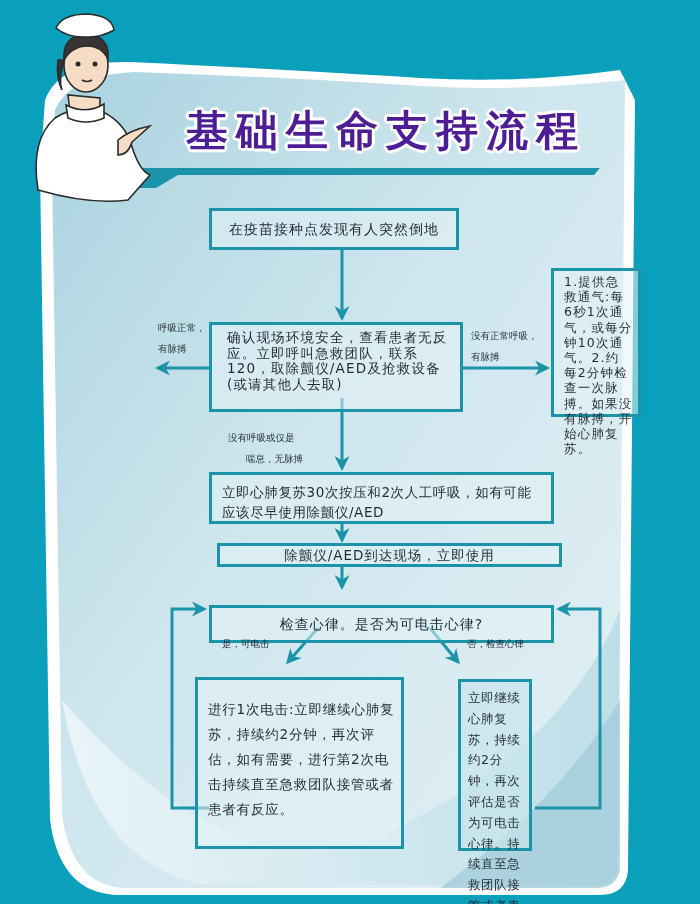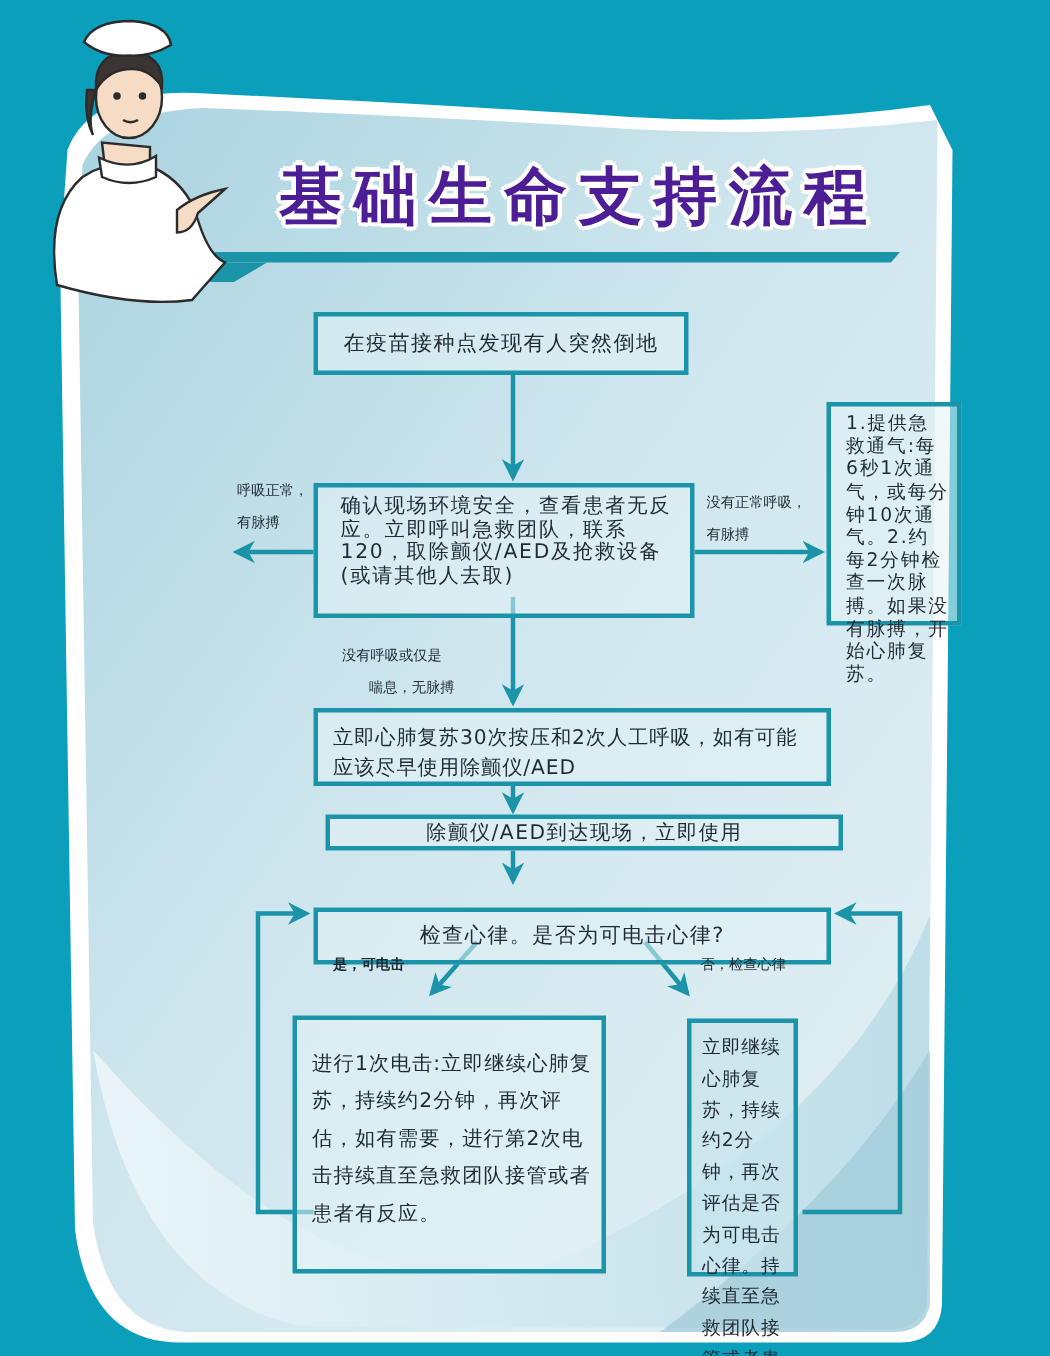--- a/index.html
+++ b/index.html
@@ -135,16 +135,16 @@
 
   <div class="lbl" style="left:158px;top:322px;">呼吸正常，</div>
   <div class="lbl" style="left:158px;top:343px;">有脉搏</div>
 
   <div class="lbl" style="left:471px;top:330px;">没有正常呼吸，</div>
   <div class="lbl" style="left:471px;top:351px;">有脉搏</div>
 
   <div class="lbl" style="left:228px;top:432px;">没有呼吸或仅是</div>
   <div class="lbl" style="left:246px;top:453px;">喘息，无脉搏</div>
 
-  <div class="lbl" style="left:222px;top:638px;font-weight:bold;">是，可电击</div>
+  <div class="lbl" style="left:222px;top:638px;">是，可电击</div>
   <div class="lbl" style="left:467px;top:638px;">否，检查心律</div>
 
 </div>
 
 </body></html>

